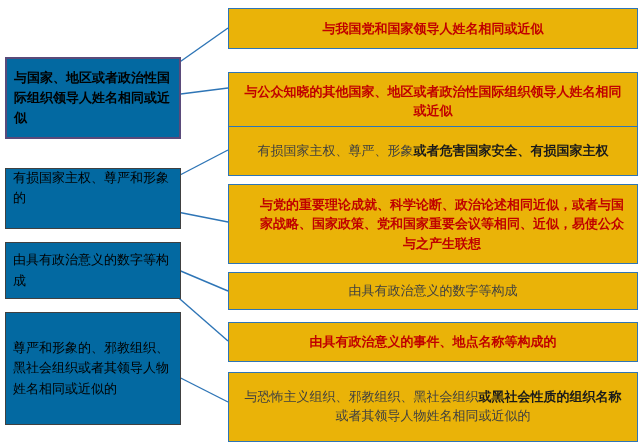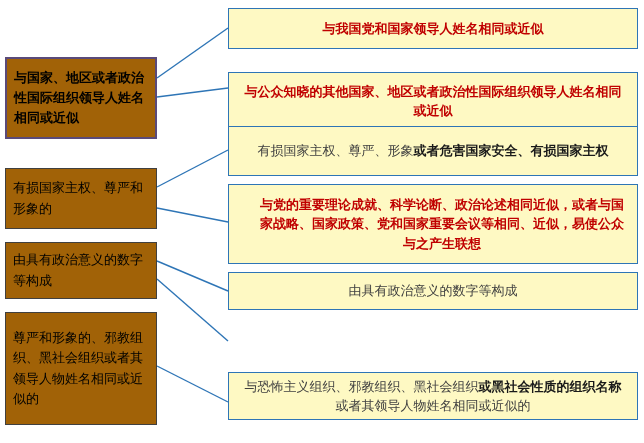--- a/index.html
+++ b/index.html
@@ -17,70 +17,70 @@
   }
   #connectors {
     position: absolute;
     top: 0; left: 0;
     width: 644px; height: 443px;
     z-index: 0;
   }
   .lbox {
     position: absolute;
     left: 5px;
-    width: 152px;
+    width: 176px;
     box-sizing: border-box;
     border: 1.6px solid #404040;
-    background: #a16207;
+    background: #0369a1;
     color: #000000;
     font-size: 13px;
     line-height: 1.55;
     padding: 20px 7px;
     z-index: 1;
     display: flex;
     align-items: center;
     text-align: left;
   }
   .lbox.primary {
     border: 2px solid #5a4a7a;
     font-weight: 700;
   }
   .rbox {
     position: absolute;
     left: 228px;
     width: 410px;
     box-sizing: border-box;
     border: 1.8px solid #2e75b6;
-    background: #fef9c3;
+    background: #eab308;
     font-size: 13px;
     line-height: 1.5;
     padding: 4px 10px;
     z-index: 1;
     display: flex;
     align-items: center;
     justify-content: center;
     text-align: center;
   }
   .seg-red-bold { color: #c00000; font-weight: 700; }
   .seg-plain    { color: #404040; font-weight: 400; }
   .seg-bold     { color: #1a1a1a; font-weight: 700; }
 
   
   #lbox-0 { top: 57px;  height: 82px;  }
-  #lbox-1 { top: 168px; height: 61px;  }
+  #lbox-1 { top: 168px; height: 61px; align-items: flex-end;  }
   #lbox-2 { top: 242px; height: 57px;  }
   #lbox-3 { top: 312px; height: 113px; }
 
   #rbox-0 { top: 8px;   height: 41px; }
   #rbox-1 { top: 60px;  height: 58px; margin-top: 12px; }
   #rbox-2 { top: 126px; height: 50px; }
   #rbox-3 { top: 184px; height: 80px; padding-left: 28px; }
   #rbox-4 { top: 272px; height: 38px; }
   #rbox-5 { top: 322px; height: 40px; }
-  #rbox-6 { top: 372px; height: 48px; }
+  #rbox-6 { top: 372px; height: 70px; font-family: Liberation Mono, monospace; }
 </style>
 </head>
 <body>
 
 <div id="canvas">
 
   <svg id="connectors" viewBox="0 0 644 443" xmlns="http://www.w3.org/2000/svg">
     <line x1="157" y1="78" x2="228" y2="28" stroke="#2e75b6" stroke-width="1.4"></line>
     <line x1="157" y1="97" x2="228" y2="88" stroke="#2e75b6" stroke-width="1.4"></line>
     <line x1="157" y1="187" x2="228" y2="150" stroke="#2e75b6" stroke-width="1.4"></line>
@@ -119,18 +119,21 @@
   </div>
 
   <div id="rbox-3" class="rbox">
     <span><span class="seg-red-bold">与党的重要理论成就、科学论断、政治论述相同近似，或者与国家战略、国家政策、党和国家重要会议等相同、近似，易使公众与之产生联想</span></span>
   </div>
 
   <div id="rbox-4" class="rbox">
     <span><span class="seg-plain">由具有政治意义的数字等构成</span></span>
   </div>
 
+  <div id="rbox-5" class="rbox">
+    <span><span class="seg-red-bold">由具有政治意义的事件、地点名称等构成的</span></span>
+  </div>
 
   <div id="rbox-6" class="rbox">
     <span><span class="seg-plain">与恐怖主义组织、邪教组织、黑社会组织</span><span class="seg-bold">或黑社会性质的组织名称</span><span class="seg-plain">或者其领导人物姓名相同或近似的</span></span>
   </div>
 
 </div>
 
 </body></html>

